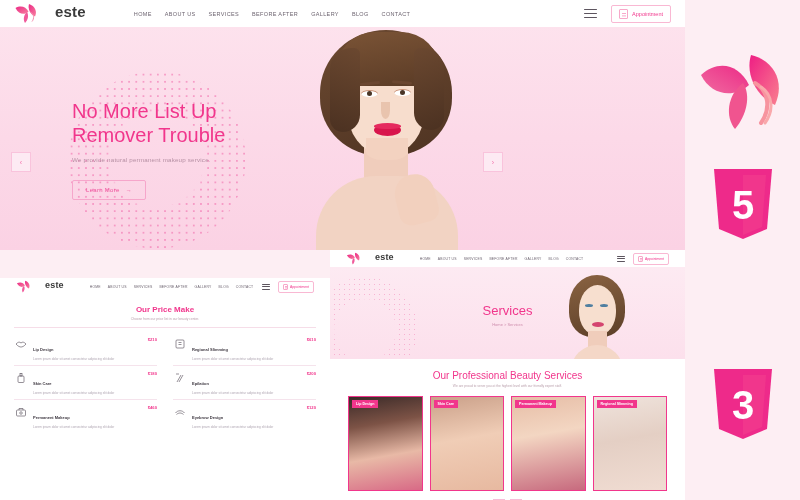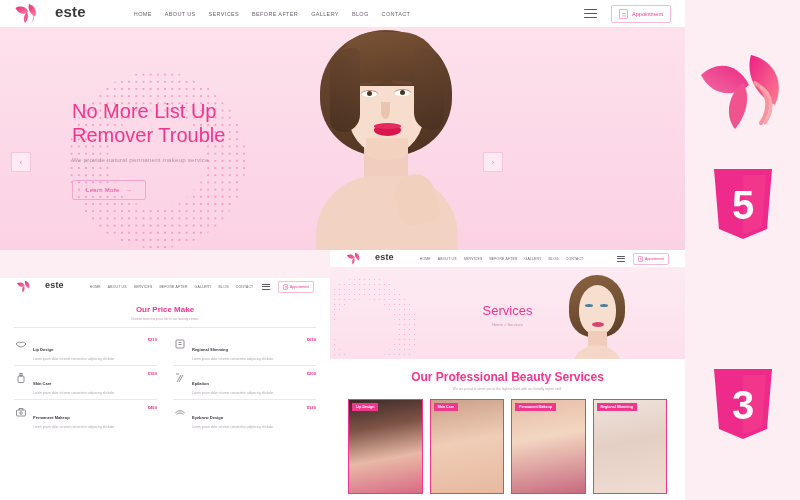--- a/index.html
+++ b/index.html
@@ -153,21 +153,21 @@
   .smodel { position: absolute; right: 55px; top: 8px; width: 66px; height: 92px; overflow: hidden; }
   .sm-hair { position: absolute; left: 5px; top: 0; width: 56px; height: 62px; border-radius: 50% 50% 40% 40%; background: linear-gradient(165deg,#8a6342,#5c3f28); }
   .sm-face { position: absolute; left: 15px; top: 10px; width: 37px; height: 50px; border-radius: 50% 50% 46% 46%; background: #f7dfcf; }
   .sm-eye1 { position: absolute; left: 21px; top: 29px; width: 8px; height: 3.2px; border-radius: 50%; background: #4f7fa0; }
   .sm-eye2 { position: absolute; left: 36px; top: 29px; width: 8px; height: 3.2px; border-radius: 50%; background: #4f7fa0; }
   .sm-lip { position: absolute; left: 28px; top: 47px; width: 12px; height: 5px; border-radius: 50%; background: #d4456f; }
   .sm-neck { position: absolute; left: 24px; top: 56px; width: 19px; height: 22px; background: #f0cdbb; }
   .sm-body { position: absolute; left: 7px; top: 70px; width: 52px; height: 34px; border-radius: 26px 26px 0 0; background: #f4d7c7; }
 
   .svc-head { text-align: center; margin-top: 11px; }
-  .svc-head h3 { color: #f1368c; font-size: 12px; font-weight: 700; }
+  .svc-head h3 { color: #f1368c; font-size: 10px; font-weight: 400; }
   .svc-head p { color: #b99fab; font-size: 3.3px; margin-top: 3px; }
   .cards { display: flex; gap: 7px; padding: 8px 18px 0; }
   .card { flex: 1; position: relative; border: 1px solid #f1368c; height: 95px; overflow: hidden; background: #f6e7ea; }
   .card-label {
     position: absolute; left: 3px; top: 3px; background: #f1368c; color: #fff;
     font-size: 3.6px; font-weight: 700; padding: 2px 4px; z-index: 3; white-space: nowrap;
   }
   .ph { position: absolute; inset: 0; }
   .c1 { background: linear-gradient(170deg,#3a2a28 0%,#7d5346 30%,#e8b9a6 62%,#d86a86 100%); }
   .c2 { background: linear-gradient(170deg,#caa089 0%,#f0cdb6 45%,#e7b9a0 100%); }

